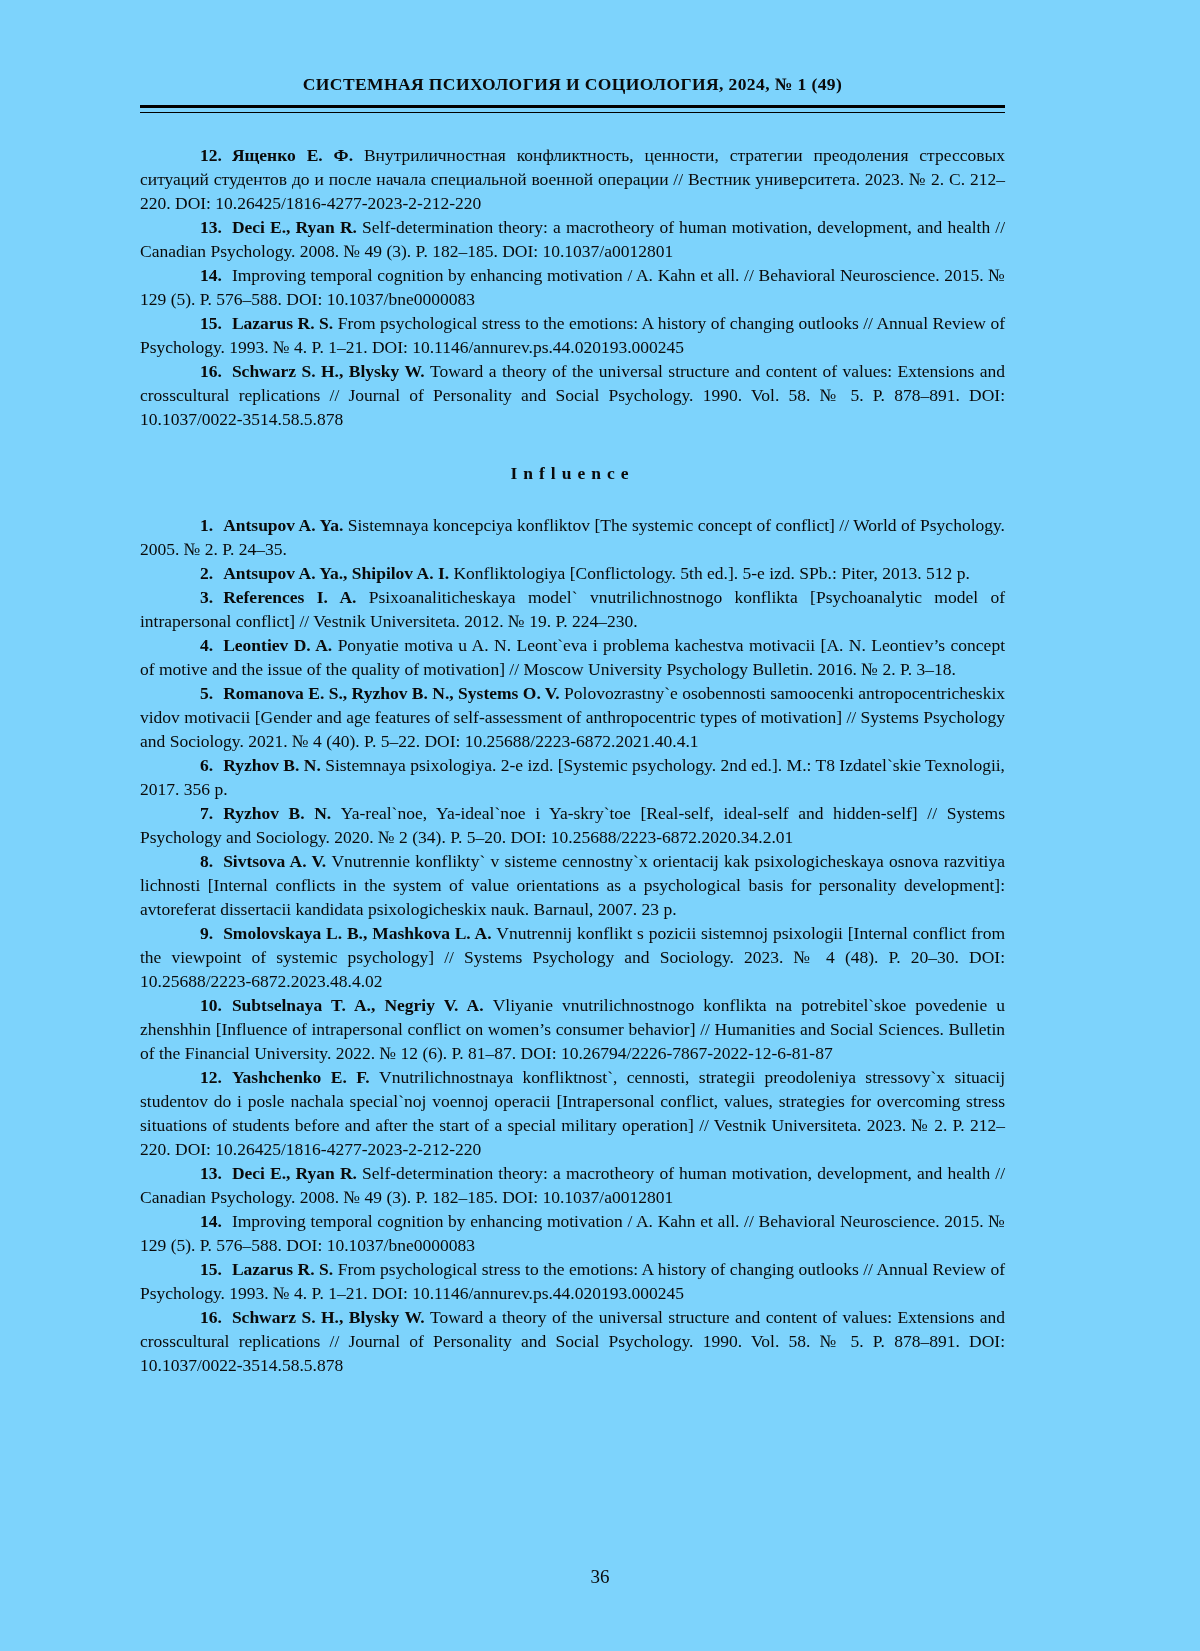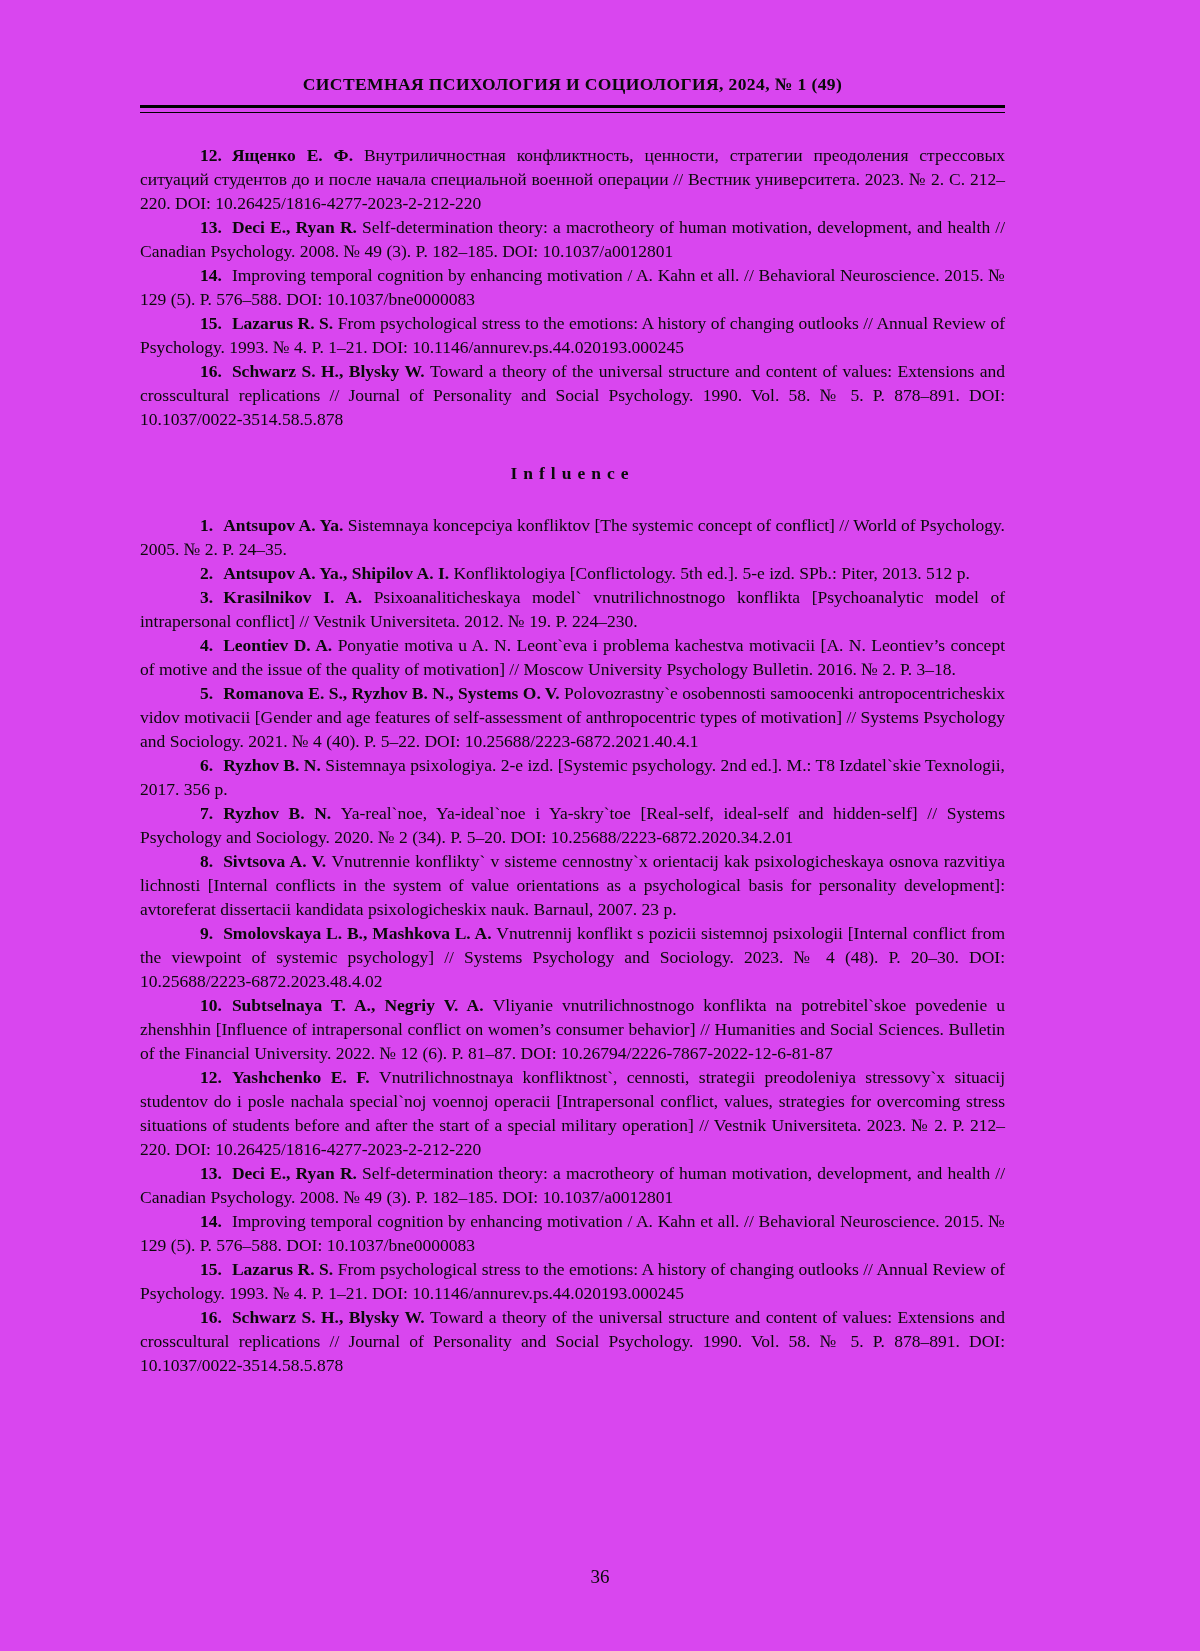--- a/index.html
+++ b/index.html
@@ -5,21 +5,21 @@
   html, body {
     margin: 0;
     padding: 0;
     background: #ffffff;
   }
   .page {
     position: relative;
     width: 1200px;
     min-height: 1651px;
     margin: 0 auto;
-    background: #d946ef;
+    background: #7dd3fc;
     box-sizing: border-box;
     padding: 72px 195px 140px 140px;
     font-family: "Liberation Serif", "DejaVu Serif", serif;
     font-size: 17.5px;
     line-height: 24px;
     color: #0a0a0a;
   }
   .journal-title {
     text-align: center;
     font-weight: bold;
@@ -90,21 +90,21 @@
   <p class="ref"><span class="num">16.</span><b class="authors">Schwarz S. H., Blysky W. </b><span class="body">Toward a theory of the universal structure and content of values: Extensions and crosscultural replications // Journal of Personality and Social Psychology. 1990. Vol. 58. № 5. P. 878–891. DOI: 10.1037/0022-3514.58.5.878</span></p>
 </section>
 
     <h2 class="refs-heading">Influence</h2>
 
     <section id="english-list">
   <p class="ref"><span class="num">1.</span><b class="authors">Antsupov A. Ya. </b><span class="body">Sistemnaya koncepciya konfliktov [The systemic concept of conflict] // World of Psychology. 2005. № 2. P. 24–35.</span></p>
 
   <p class="ref"><span class="num">2.</span><b class="authors">Antsupov A. Ya., Shipilov A. I. </b><span class="body">Konfliktologiya [Conflictology. 5th ed.]. 5-e izd. SPb.: Piter, 2013. 512 p.</span></p>
 
-  <p class="ref"><span class="num">3.</span><b class="authors">Krasilnikov I. A. </b><span class="body">Psixoanaliticheskaya model` vnutrilichnostnogo konflikta [Psychoanalytic model of intrapersonal conflict] // Vestnik Universiteta. 2012. № 19. P. 224–230.</span></p>
+  <p class="ref"><span class="num">3.</span><b class="authors">References I. A. </b><span class="body">Psixoanaliticheskaya model` vnutrilichnostnogo konflikta [Psychoanalytic model of intrapersonal conflict] // Vestnik Universiteta. 2012. № 19. P. 224–230.</span></p>
 
   <p class="ref"><span class="num">4.</span><b class="authors">Leontiev D. A. </b><span class="body">Ponyatie motiva u A. N. Leont`eva i problema kachestva motivacii [A. N. Leontiev’s concept of motive and the issue of the quality of motivation] // Moscow University Psychology Bulletin. 2016. № 2. P. 3–18.</span></p>
 
   <p class="ref"><span class="num">5.</span><b class="authors">Romanova E. S., Ryzhov B. N., Systems O. V. </b><span class="body">Polovozrastny`e osobennosti samoocenki antropocentricheskix vidov motivacii [Gender and age features of self-assessment of anthropocentric types of motivation] // Systems Psychology and Sociology. 2021. № 4 (40). P. 5–22. DOI: 10.25688/2223-6872.2021.40.4.1</span></p>
 
   <p class="ref"><span class="num">6.</span><b class="authors">Ryzhov B. N. </b><span class="body">Sistemnaya psixologiya. 2-e izd. [Systemic psychology. 2nd ed.]. M.: T8 Izdatel`skie Texnologii, 2017. 356 p.</span></p>
 
   <p class="ref"><span class="num">7.</span><b class="authors">Ryzhov B. N. </b><span class="body">Ya-real`noe, Ya-ideal`noe i Ya-skry`toe [Real-self, ideal-self and hidden-self] // Systems Psychology and Sociology. 2020. № 2 (34). P. 5–20. DOI: 10.25688/2223-6872.2020.34.2.01</span></p>
 
   <p class="ref"><span class="num">8.</span><b class="authors">Sivtsova A. V. </b><span class="body">Vnutrennie konflikty` v sisteme cennostny`x orientacij kak psixologicheskaya osnova razvitiya lichnosti [Internal conflicts in the system of value orientations as a psychological basis for personality development]: avtoreferat dissertacii kandidata psixologicheskix nauk. Barnaul, 2007. 23 p.</span></p>

